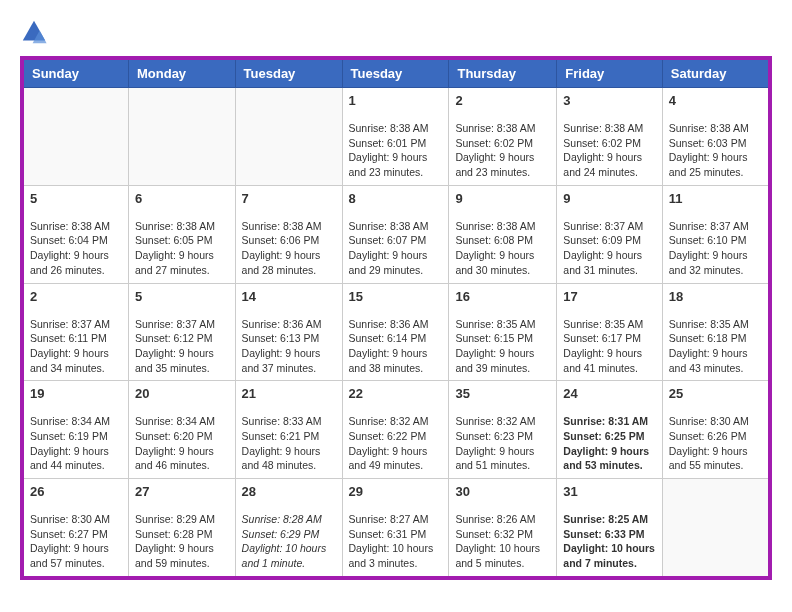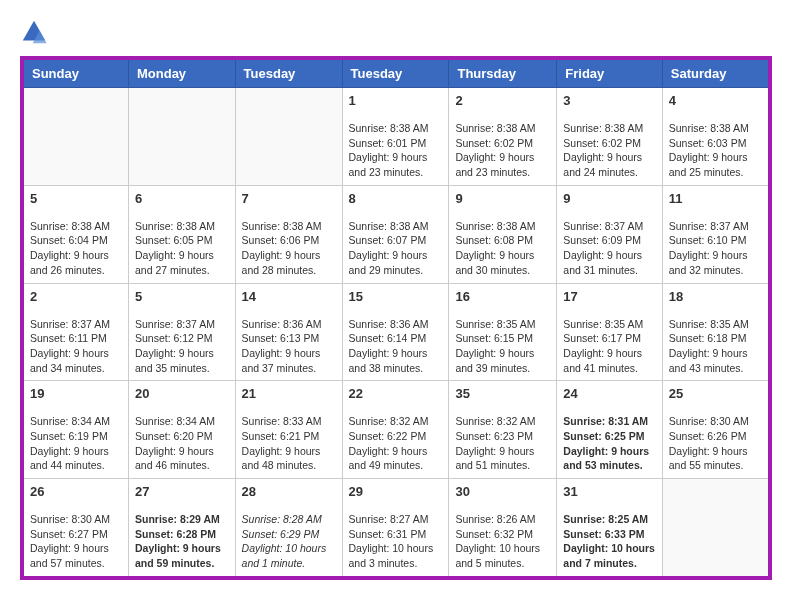--- a/index.html
+++ b/index.html
@@ -320,21 +320,21 @@
         <tr>
           <td>
             <span class="day-num">26</span>
             <div class="day-info" style="white-space: pre-line;">Sunrise: 8:30 AM
 Sunset: 6:27 PM
 Daylight: 9 hours
 and 57 minutes.</div>
           </td>
           <td>
             <span class="day-num">27</span>
-            <div class="day-info" style="white-space: pre-line; font-weight: bold;">Sunrise: 8:29 AM
+            <div class="day-info" style="white-space: pre-line;">Sunrise: 8:29 AM
 Sunset: 6:28 PM
 Daylight: 9 hours
 and 59 minutes.</div>
           </td>
           <td>
             <span class="day-num">28</span>
             <div class="day-info" style="white-space: pre-line; font-style: italic;">Sunrise: 8:28 AM
 Sunset: 6:29 PM
 Daylight: 10 hours
 and 1 minute.</div>

